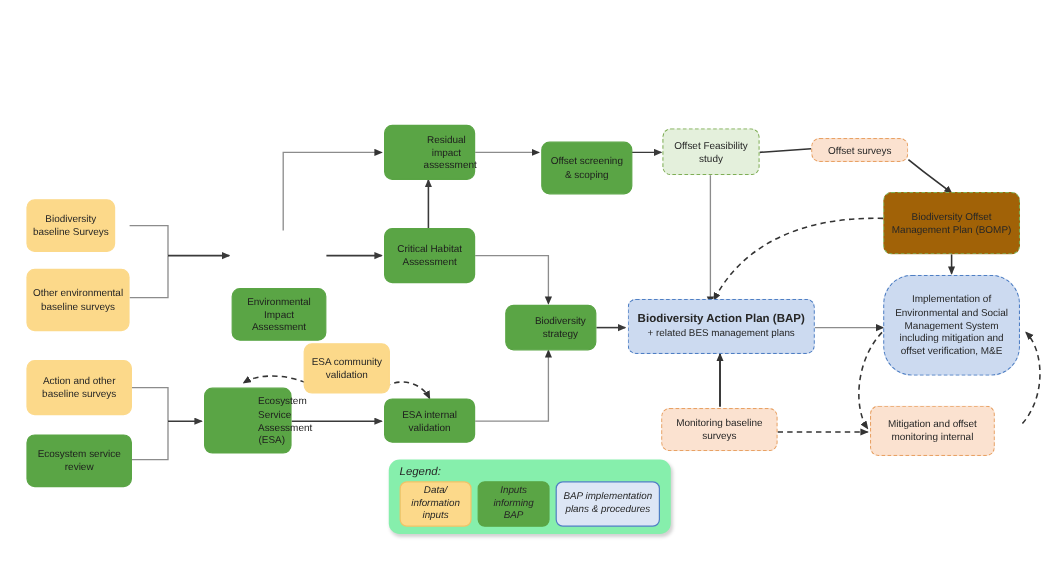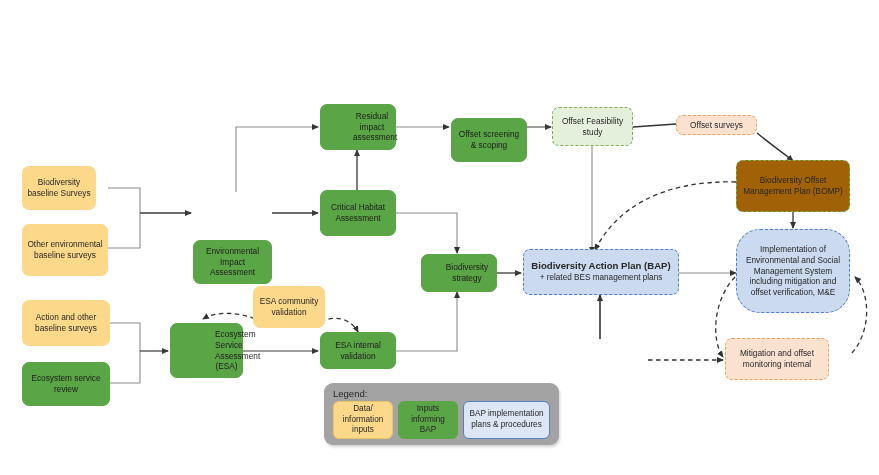--- a/index.html
+++ b/index.html
@@ -100,23 +100,24 @@
     display:block;
     font-size:8.2px;
     margin-top:1px;
   }
 
   
   #legend{
     position:absolute;
     left:324px; top:383px;
     width:235px; height:62px;
-    background:#a3a3a3;
+    background:#86efac;
     border-radius:9px;
     box-shadow:1px 2px 3px rgba(0,0,0,.18);
+    font-style:italic;
   }
   #legend-title{
     position:absolute;
     left:9px; top:5px;
     font-size:9.5px;
     color:#262626;
   }
   .legend-box{
     position:absolute;
     box-sizing:border-box;
@@ -273,20 +274,23 @@
     </div>
 
     <div class="node n-data" style="left:253px; top:286px; width:72px; height:42px;">
       <span>ESA community validation</span>
     </div>
 
     <div class="node n-green" style="left:320px; top:332px; width:76px; height:37px;">
       <span>ESA internal validation</span>
     </div>
 
+    <div class="node n-peachdash" style="left:551px; top:340px; width:97px; height:36px;">
+      <span>Monitoring baseline surveys</span>
+    </div>
 
     <div class="node n-peachdash" style="left:725px; top:338px; width:104px; height:42px;">
       <span>Mitigation and offset monitoring internal</span>
     </div>
 
   </div>
 
   <div id="legend">
     <div id="legend-title">Legend:</div>
     <div class="legend-box" id="legend-data">

